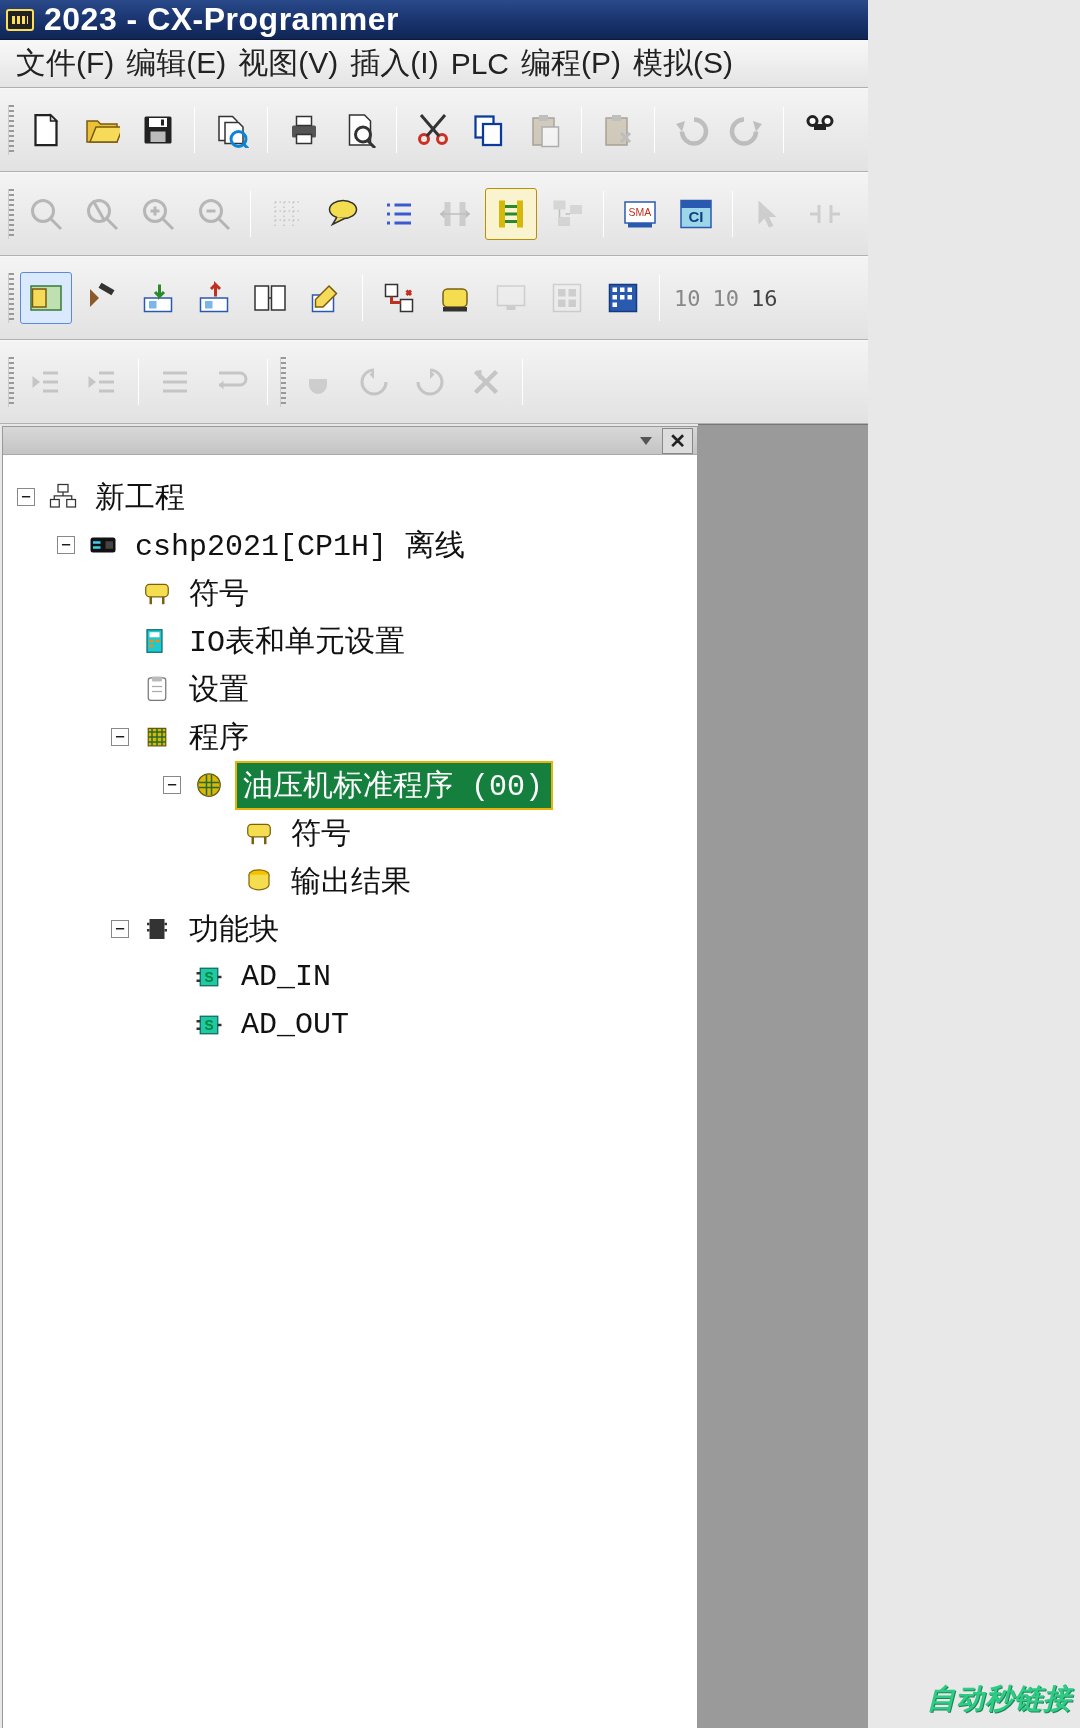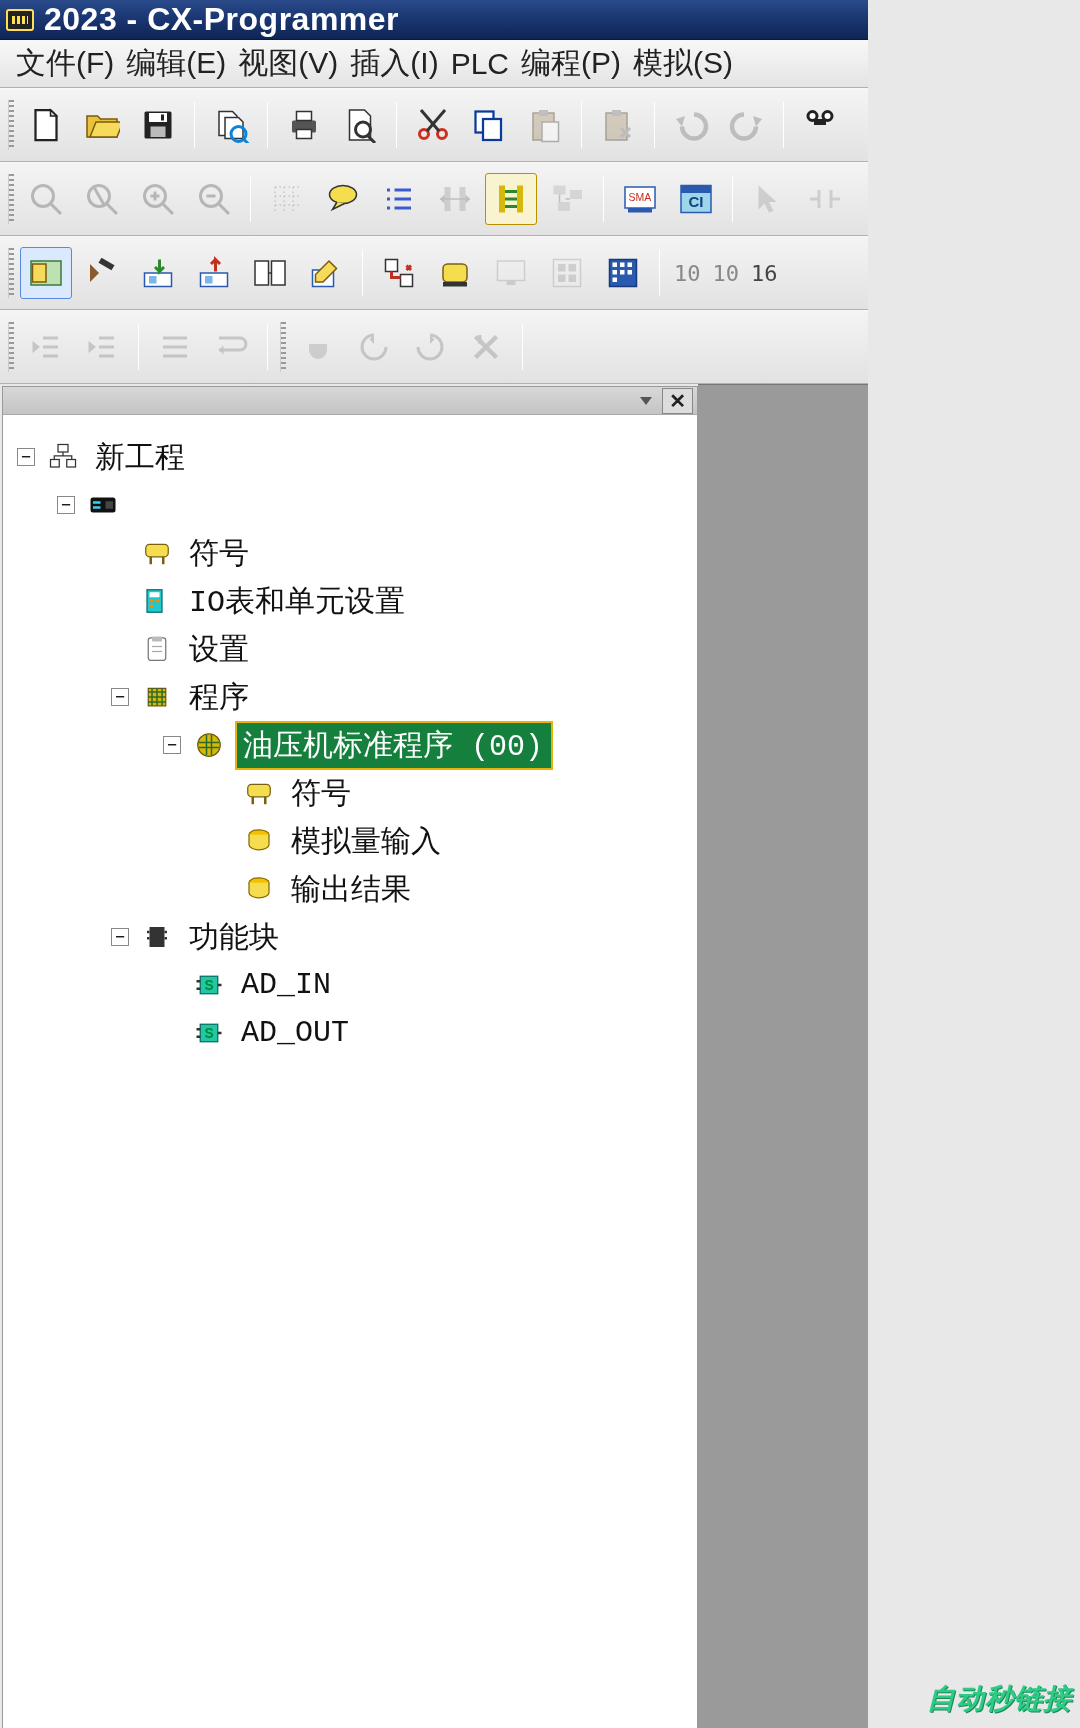--- a/index.html
+++ b/index.html
@@ -50,21 +50,21 @@
     cursor: default;
     padding: 4px 6px;
     white-space: nowrap;
   }
   
   .toolbar-area {
     display: flex;
     flex-direction: column;
   }
   .toolbar {
-    height: 74px;
+    height: 84px;
     background: linear-gradient(to bottom, #f4f4f4, #e2e2e2);
     border-top: 1px solid #f8f8f8;
     border-bottom: 1px solid #b0b0b0;
     display: flex;
     align-items: center;
     padding: 0 4px;
   }
   .grip {
     width: 6px; height: 50px;
     margin: 0 4px;
@@ -584,20 +584,21 @@
       <div class="tree-node indent-1">
         <span class="expander">−</span>
         <span class="tn-icon">
           <svg viewBox="0 0 24 24">
               <rect x="2" y="6" width="20" height="12" rx="2" fill="#111"></rect>
               <rect x="4" y="9" width="6" height="2" fill="#3ad0f0"></rect>
               <rect x="4" y="13" width="6" height="2" fill="#3ad0f0"></rect>
               <rect x="14" y="9" width="6" height="6" fill="#444"></rect>
             </svg>
         </span>
+        <span class="tn-label">cshp2021[CP1H] 离线</span>
       </div>
 
       <div class="tree-node indent-2">
         <span class="spacer" style="width:24px"></span>
         <span class="tn-icon">
           <svg viewBox="0 0 24 24">
               <rect x="3" y="5" width="18" height="10" rx="3" fill="#f5dd50" stroke="#7a6010"></rect>
               <line x1="7" y1="15" x2="7" y2="21" stroke="#7a6010" stroke-width="2"></line>
               <line x1="17" y1="15" x2="17" y2="21" stroke="#7a6010" stroke-width="2"></line>
             </svg>
@@ -672,30 +673,20 @@
         <span class="tn-icon">
           <svg viewBox="0 0 24 24">
               <rect x="3" y="5" width="18" height="10" rx="3" fill="#f5dd50" stroke="#7a6010"></rect>
               <line x1="7" y1="15" x2="7" y2="21" stroke="#7a6010" stroke-width="2"></line>
               <line x1="17" y1="15" x2="17" y2="21" stroke="#7a6010" stroke-width="2"></line>
             </svg>
         </span>
         <span class="tn-label">符号</span>
       </div>
 
-      <div class="tree-node indent-4">
-        <span class="spacer" style="width:24px"></span>
-        <span class="tn-icon">
-          <svg viewBox="0 0 24 24">
-              <ellipse cx="12" cy="7" rx="8" ry="4" fill="#f5c000" stroke="#8a6a00"></ellipse>
-              <path d="M4 7v8a8 4 0 0 0 16 0V7" fill="#f5dd50" stroke="#8a6a00"></path>
-            </svg>
-        </span>
-        <span class="tn-label">模拟量输入</span>
-      </div>
 
       <div class="tree-node indent-4">
         <span class="spacer" style="width:24px"></span>
         <span class="tn-icon">
           <svg viewBox="0 0 24 24">
               <ellipse cx="12" cy="7" rx="8" ry="4" fill="#f5c000" stroke="#8a6a00"></ellipse>
               <path d="M4 7v8a8 4 0 0 0 16 0V7" fill="#f5dd50" stroke="#8a6a00"></path>
             </svg>
         </span>
         <span class="tn-label">输出结果</span>

